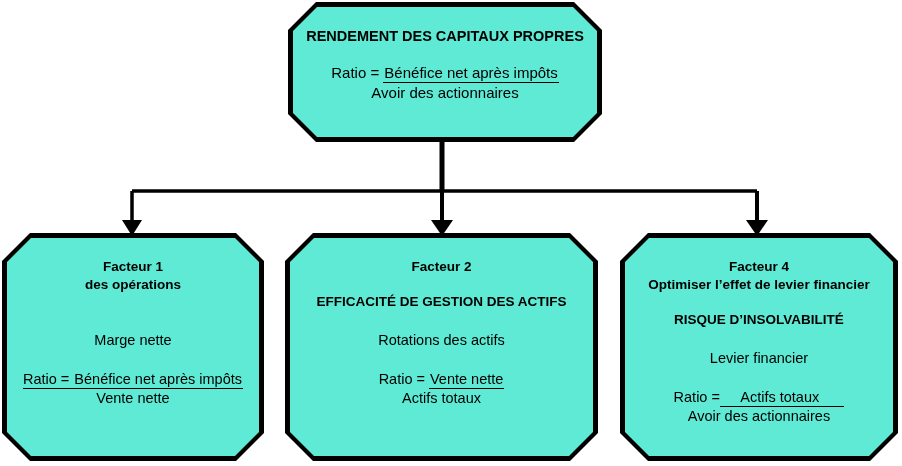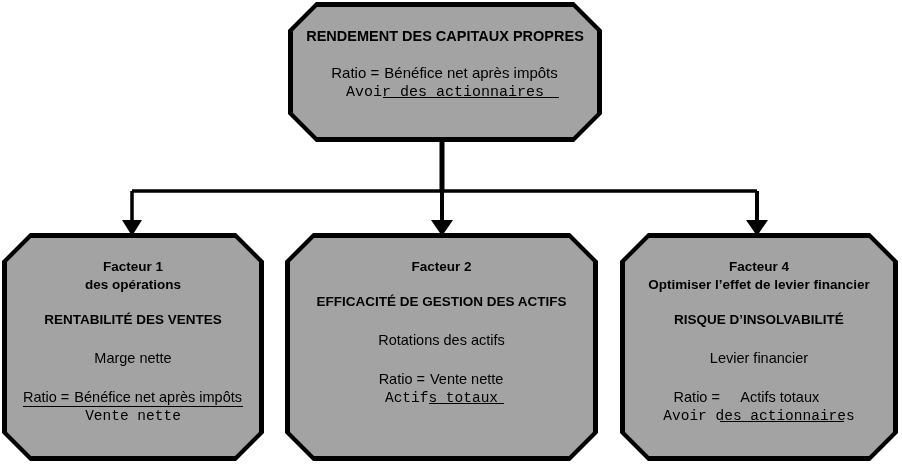--- a/index.html
+++ b/index.html
@@ -45,21 +45,21 @@
         100% 28px, 100% calc(100% - 28px),
         calc(100% - 28px) 100%, 28px 100%,
         0 calc(100% - 28px), 0 28px);
   }
   .node-inner {
     position: absolute;
     left: 5px;
     top: 5px;
     right: 5px;
     bottom: 5px;
-    background: #a3a3a3;
+    background: #5eead4;
     -webkit-clip-path: polygon(
         24px 0, calc(100% - 24px) 0,
         100% 24px, 100% calc(100% - 24px),
         calc(100% - 24px) 100%, 24px 100%,
         0 calc(100% - 24px), 0 24px);
     clip-path: polygon(
         24px 0, calc(100% - 24px) 0,
         100% 24px, 100% calc(100% - 24px),
         calc(100% - 24px) 100%, 24px 100%,
         0 calc(100% - 24px), 0 24px);
@@ -99,26 +99,25 @@
     line-height: 20px;
     white-space: nowrap;
   }
   .ratio-top {
     display: block;
     white-space: nowrap;
   }
   .ratio-label { }
   .ratio-num {
     border-bottom: 1.4px solid #000;
-    padding: 0 1px 16px 1px;
+    padding: 0 1px 1px 1px;
   }
   .ratio-bot {
     display: block;
     white-space: nowrap;
-    font-family: Liberation Mono, monospace;
   }
   .ratio.full-rule .ratio-label,
   .ratio.full-rule .ratio-num {
     border-bottom: 1.4px solid #000;
     padding-bottom: 1px;
   }
   .spacer-md { height: 17px; }
   .spacer-lg { height: 20px; }
 
   
@@ -164,21 +163,20 @@
         <span class="ratio-bot">Avoir des actionnaires</span>
       </div>
     </div>
   </div>
 
   <div class="node leaf" id="node-f1">
     <div class="node-inner">
       <div class="title-bold">Facteur 1</div>
       <div class="title-bold">des opérations</div>
       <div class="spacer-md"></div>
-      <div class="caps">RENTABILITÉ DES VENTES</div>
       <div class="spacer-lg"></div>
       <div class="plain">Marge nette</div>
       <div class="spacer-lg"></div>
       <div class="ratio full-rule">
         <span class="ratio-top">
           <span class="ratio-label">Ratio = </span><span class="ratio-num">Bénéfice net après impôts</span>
         </span>
         <span class="ratio-bot">Vente nette</span>
       </div>
     </div>

